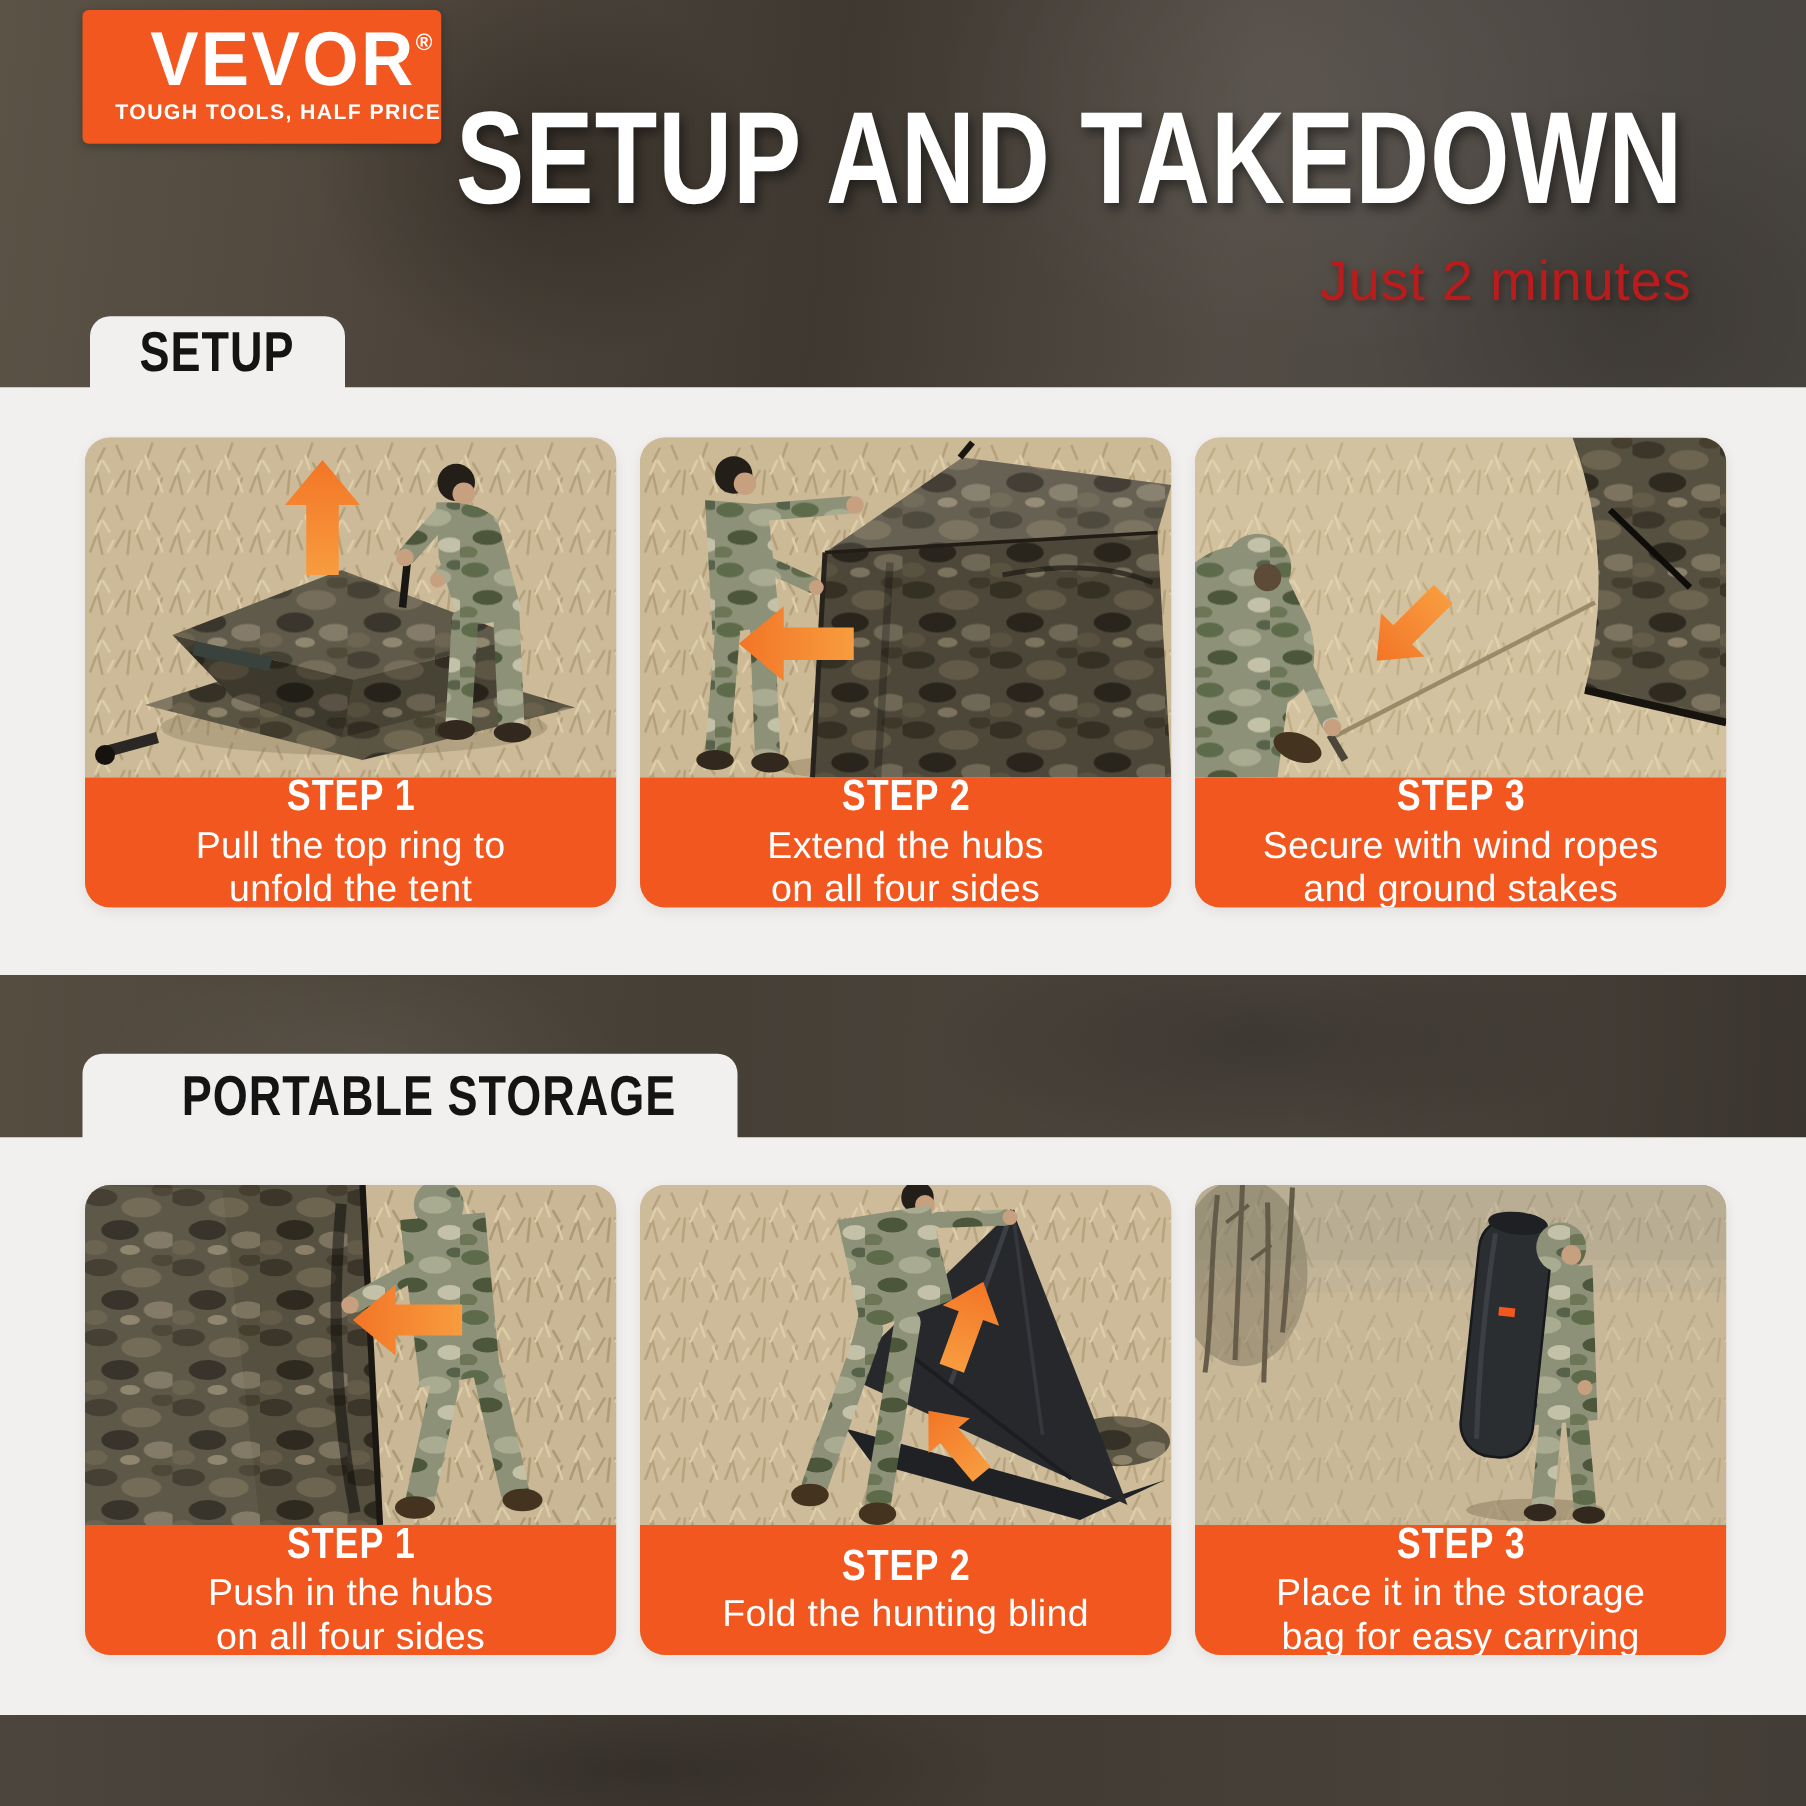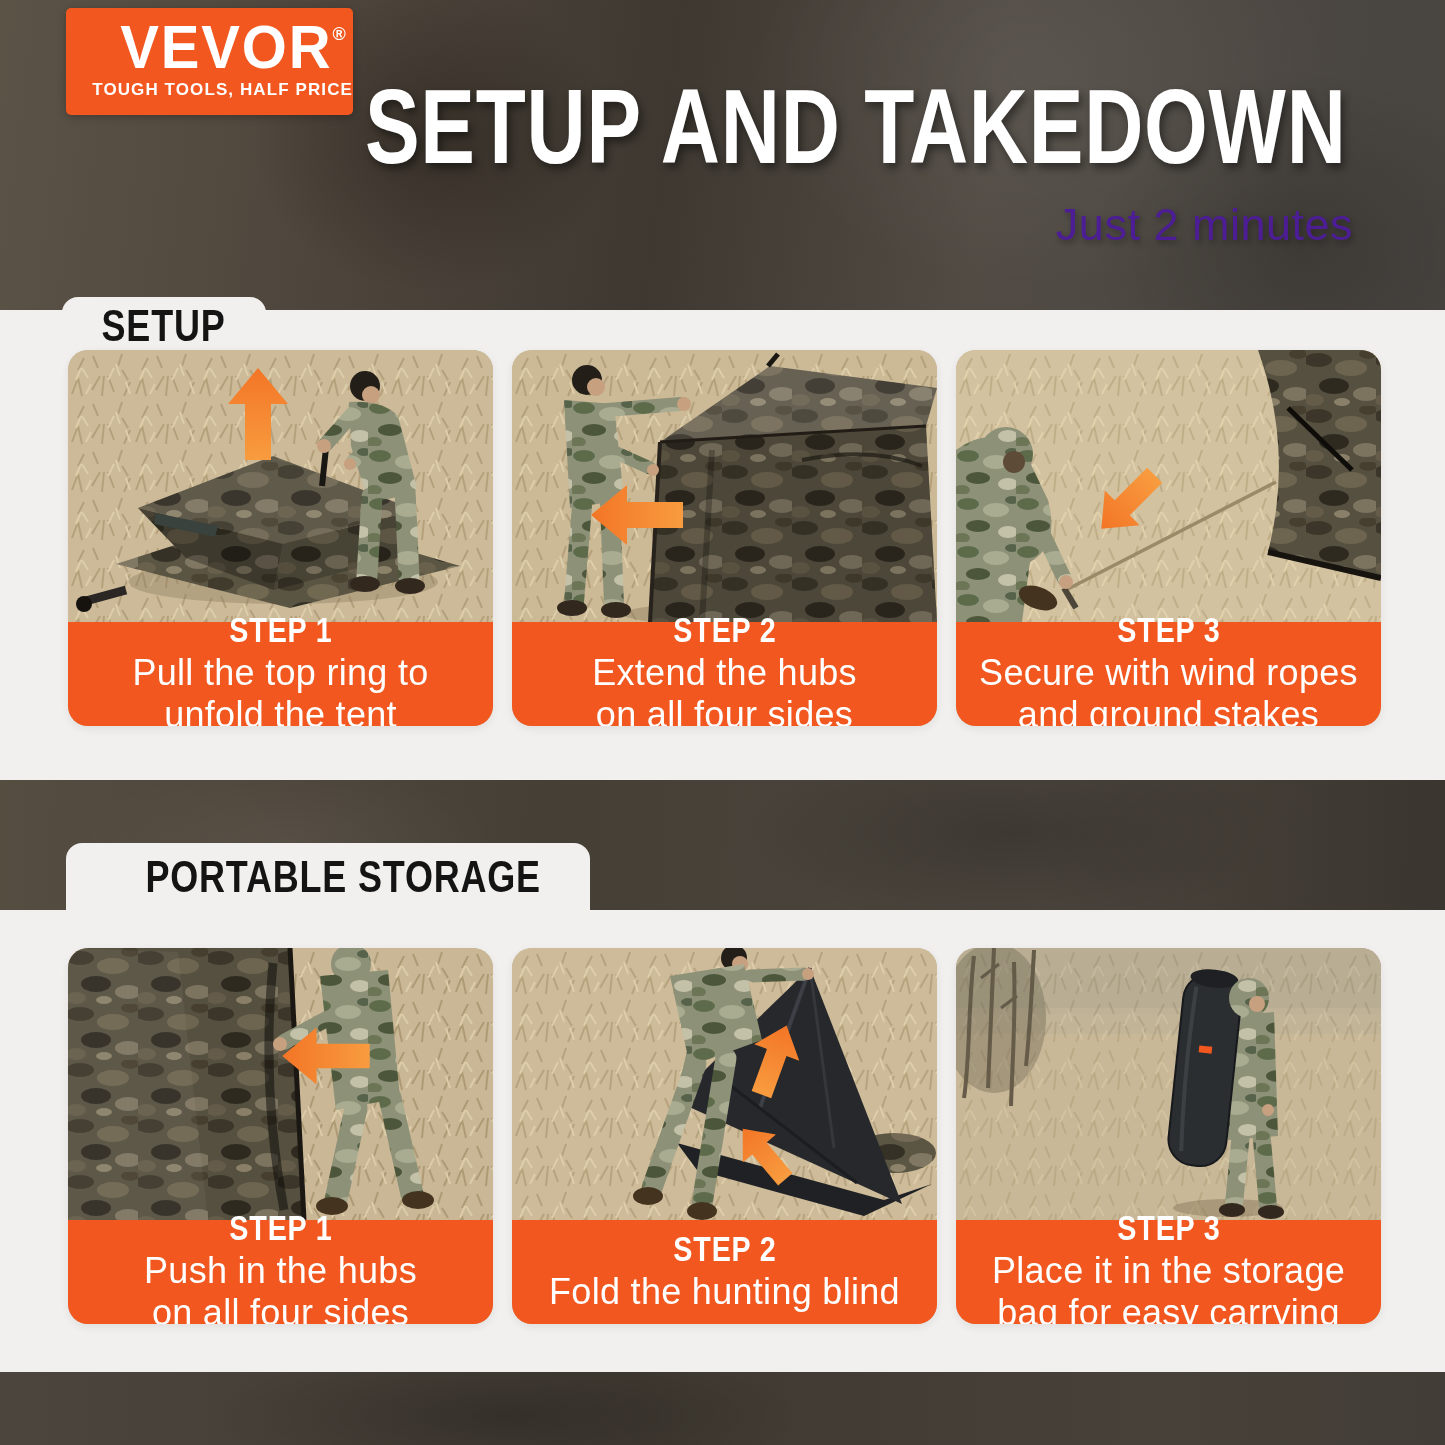--- a/index.html
+++ b/index.html
@@ -31,41 +31,41 @@
     border-radius:5px;color:#fff;text-align:right;box-shadow:0 2px 8px rgba(0,0,0,.25);}
   .logo-text{display:block;margin-top:7px;font-size:61px;font-weight:bold;letter-spacing:2px;
     transform:scaleX(.95);white-space:nowrap;line-height:1.05;}
   .logo-reg{font-size:19px;font-weight:bold;vertical-align:28px;letter-spacing:0;}
   .logo-tagline{display:block;font-size:17px;font-weight:bold;letter-spacing:1.1px;margin-top:1px;padding-left:12px;}
 
   
   .hero-title{position:absolute;right:98px;top:74px;margin:0;color:#fff;font-size:105px;font-weight:bold;
     letter-spacing:1px;white-space:nowrap;transform:scaleX(.78);transform-origin:100% 50%;
     text-shadow:4px 5px 10px rgba(0,0,0,.45);line-height:1;}
-  .hero-subtitle{position:absolute;right:92px;top:199px;color:#4c1d95;font-size:45px;letter-spacing:.5px;
+  .hero-subtitle{position:absolute;right:92px;top:199px;color:#b91c1c;font-size:45px;letter-spacing:.5px;
     white-space:nowrap;text-shadow:2px 3px 6px rgba(0,0,0,.35);}
 
   
   .tab{position:absolute;background:#F1F0EE;border-radius:16px 16px 0 0;display:flex;
     align-items:center;justify-content:center;color:#141414;}
-  .tab-setup{left:62px;top:253px;width:204px;height:58px;margin-top:44px;}
+  .tab-setup{left:72px;top:253px;width:204px;height:58px;}
   .tab-storage{left:66px;top:843px;width:524px;height:68px;justify-content:flex-end;}
   .tab-label{font-size:45px;font-weight:bold;letter-spacing:1px;transform:scaleX(.8);white-space:nowrap;}
 
   
   .card{position:absolute;width:425px;border-radius:20px;overflow:hidden;background:#C9B795;
     box-shadow:0 3px 10px rgba(0,0,0,.07);}
   .row1{top:350px;} .row2{top:948px;}
   .col1{left:68px;} .col2{left:512px;} .col3{left:956px;}
   svg.photo{display:block;width:425px;height:272px;}
   .caption{height:104px;background:#F1571F;color:#fff;display:flex;flex-direction:column;
     align-items:center;justify-content:center;text-align:center;padding:0 16px;}
   .step-title{font-size:35px;font-weight:bold;letter-spacing:1px;transform:scaleX(.82);
     white-space:nowrap;margin-bottom:3px;line-height:1.05;}
-  .step-desc{font-size:36px;line-height:1.17;letter-spacing:.3px;}
+  .step-desc{font-size:30px;line-height:1.17;letter-spacing:.3px;}
   .line{display:block;}
 </style>
 </head>
 <body>
 
 <svg width="0" height="0" style="position:absolute" aria-hidden="true">
   <defs>
     <linearGradient id="arrowGrad" x1="0" y1="1" x2="0" y2="-1">
       <stop offset="0" stop-color="#F89C3F"></stop>
         <stop offset="1" stop-color="#ED4E0D"></stop>

